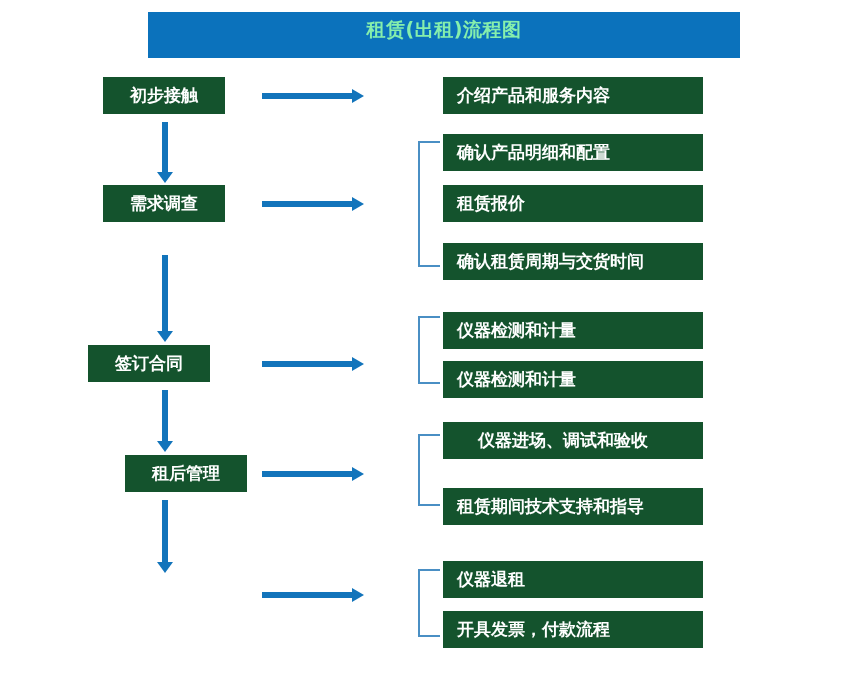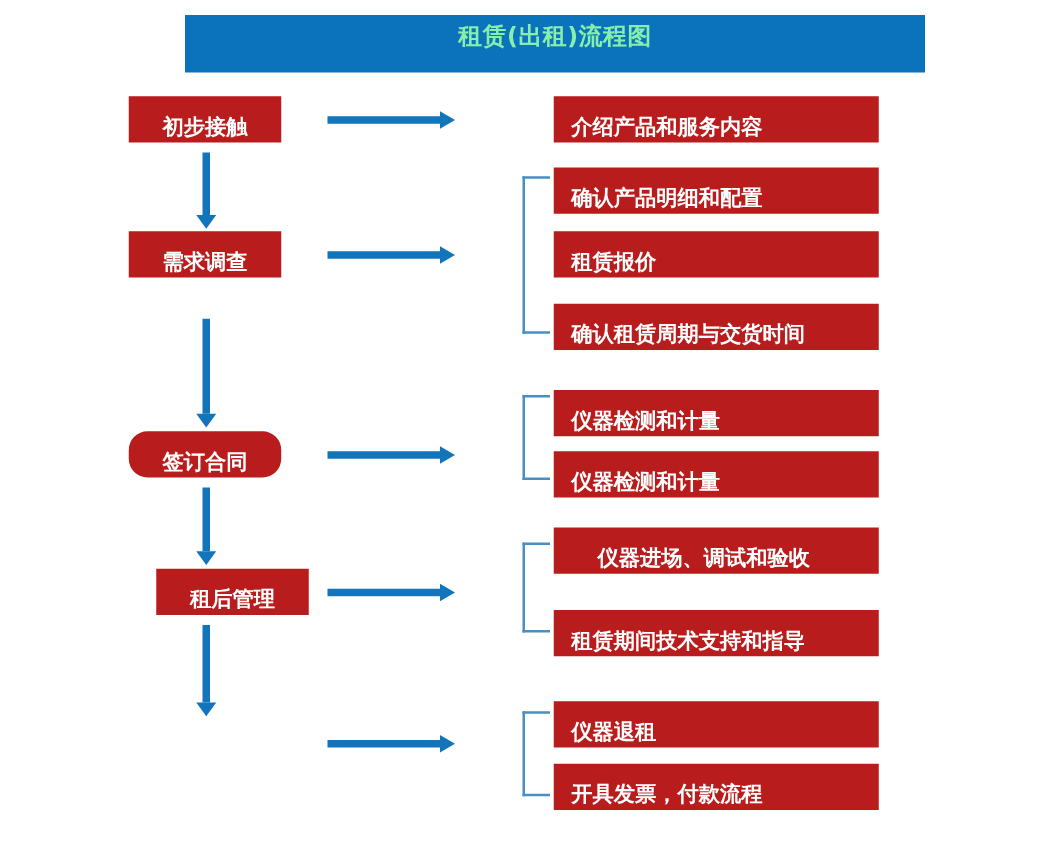--- a/index.html
+++ b/index.html
@@ -36,25 +36,25 @@
     font-weight: bold;
     line-height: 35px;
     text-align: center;
     letter-spacing: 0.5px;
     margin-left: 45px;
   }
 
   
   .box {
     position: absolute;
-    background: #b91c1c;
+    background: #14532d;
     color: #ffffff;
     font-weight: bold;
     display: flex;
-    align-items: flex-end;
+    align-items: center;
     box-sizing: border-box;
   }
 
   .box-left {
     width: 122px;
     height: 37px;
     font-size: 17px;
     justify-content: center;
     padding-bottom: 1px;
   }
@@ -136,21 +136,21 @@
   <div class="title-bar">租赁(出租)流程图</div>
 
   <div class="box box-left" style="left:103px; top:77px;">
     <span>初步接触</span>
   </div>
 
   <div class="box box-left" style="left:103px; top:185px;">
     <span>需求调查</span>
   </div>
 
-  <div class="box box-left" style="left:103px; top:345px;border-radius:15px;">
+  <div class="box box-left" style="left:88px; top:345px;">
     <span>签订合同</span>
   </div>
 
   <div class="box box-left" style="left:88px; top:455px;margin-left:37px;">
     <span>租后管理</span>
   </div>
 
 
   <div class="v-arrow" style="left:155px; top:122px; height:62px;">
     <div class="shaft" style="height:50px;"></div>

